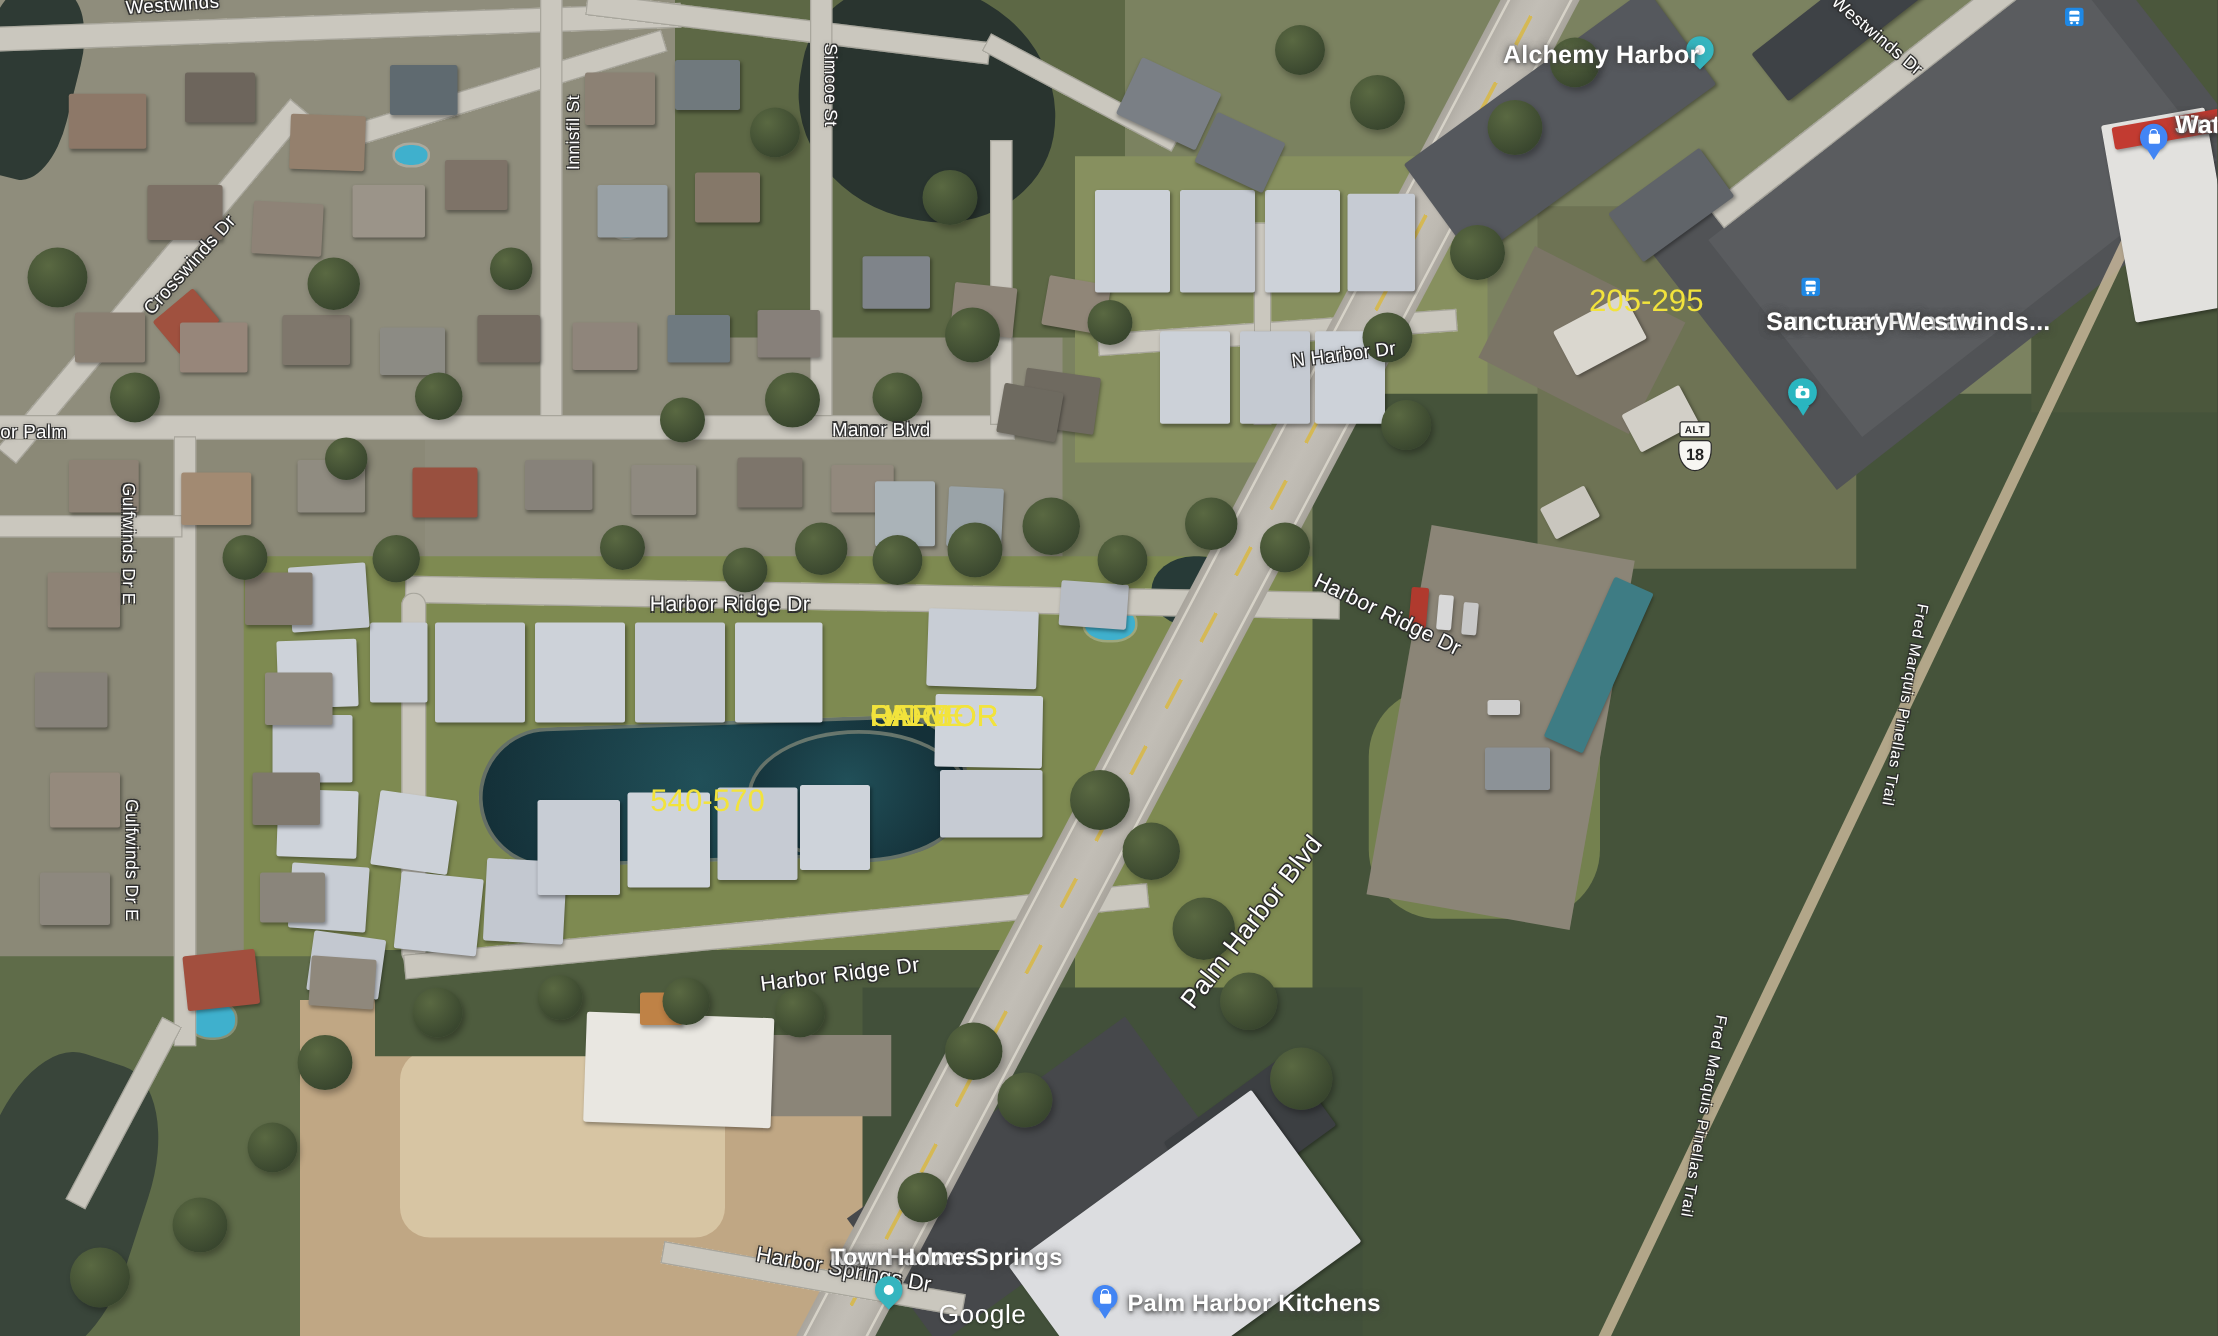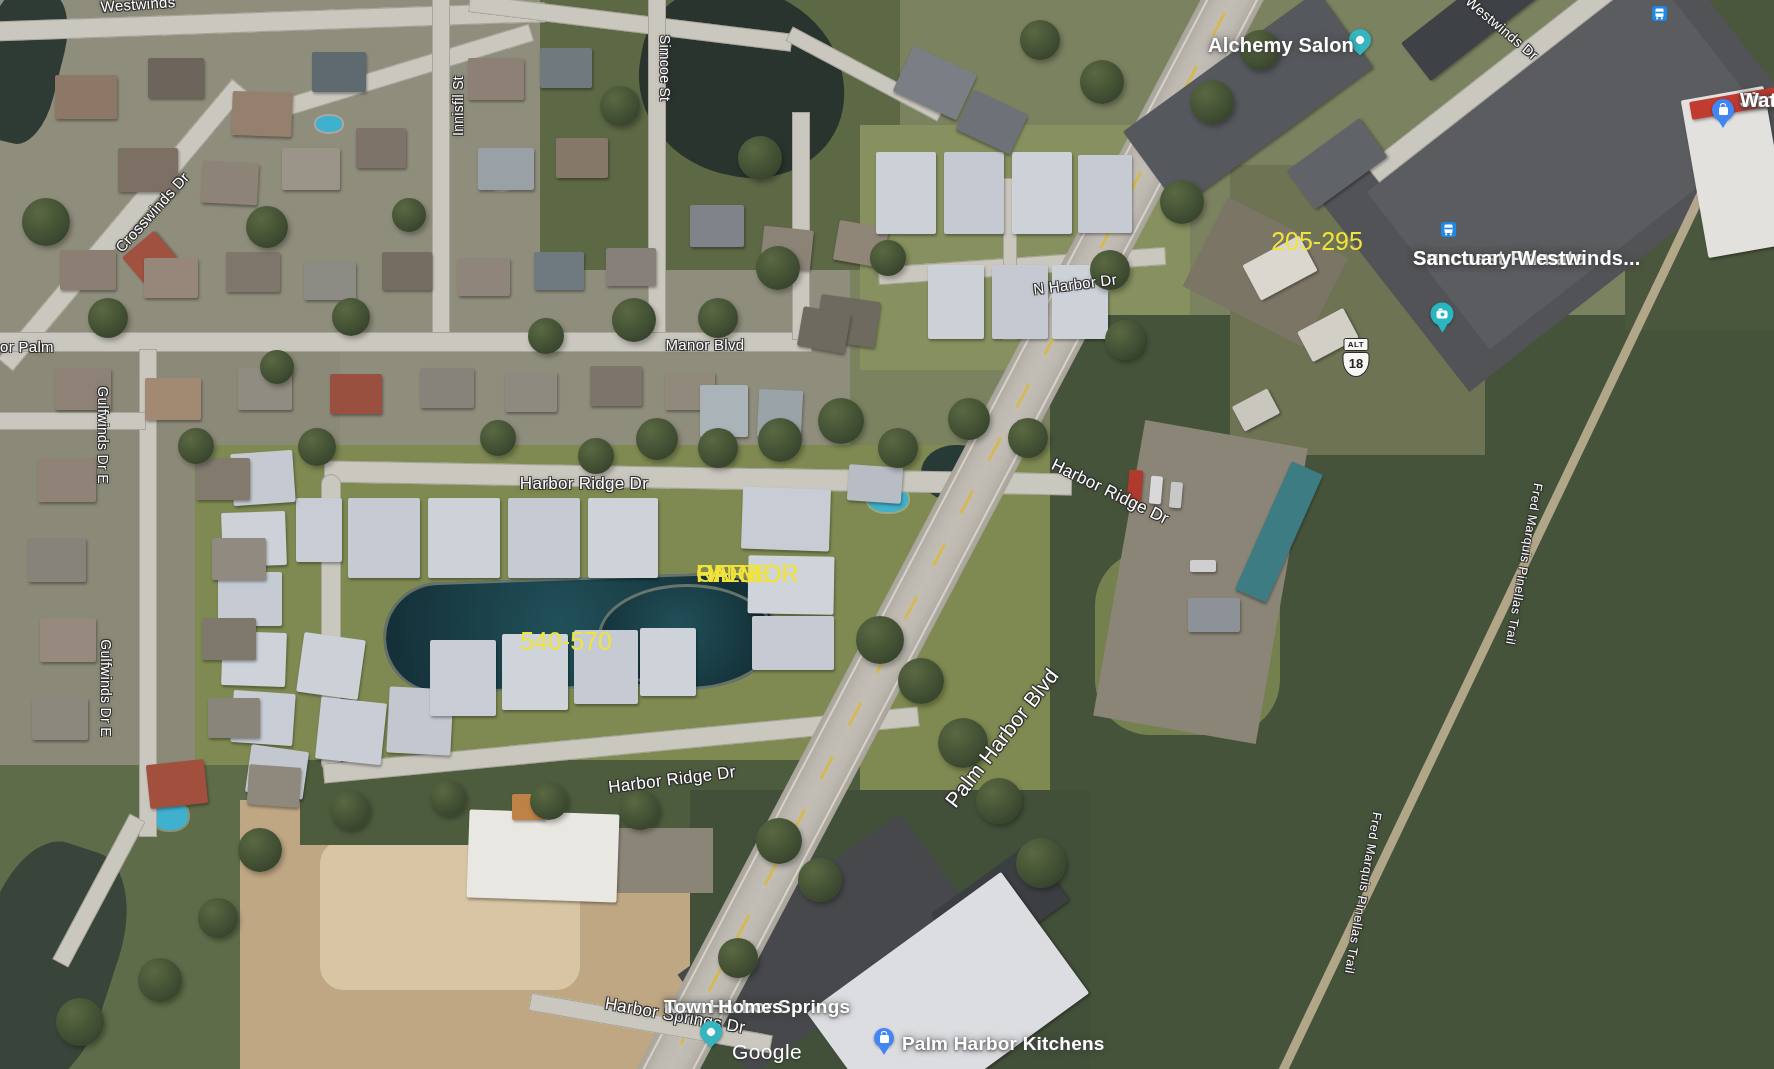--- a/index.html
+++ b/index.html
@@ -293,21 +293,21 @@
   <div class="annot" style="left:1317px;top:241px">205-295</div>
   <div class="annot" style="left:566px;top:641px">540-570</div>
   <div class="annot annot-block" style="left:806px;top:560px">
     <div>HARBOR</div>
     <div>RIDGE</div>
     <div>OF</div>
     <div>PALM</div>
     <div>HARBOR</div>
   </div>
 
-  <div class="poi" style="left:1281px;top:45px;transform:translate(-50%,-50%)">Alchemy Salon</div>
+  <div class="poi" style="left:1281px;top:45px;transform:translate(-50%,-50%)">Alchemy Harbor</div>
   <div class="pin-tear" style="left:1360px;top:40px"></div>
 
   <div class="poi" style="left:1413px;top:247px">
     <div>Suncoast Primate</div>
     <div>Sanctuary Westwinds...</div>
   </div>
   <div class="pin-round pin-camera" style="left:1442px;top:314px">
     <span class="glyph-camera"></span>
       <span class="tail"></span>
   </div>
@@ -350,14 +350,14 @@
         <circle cx="5.2" cy="12.4" r="1.1" fill="#fff"></circle>
         <circle cx="9.8" cy="12.4" r="1.1" fill="#fff"></circle>
       </svg>
   </div>
 
   <div class="shield" style="left:1356px;top:333px">
     <span class="banner">ALT</span>
     <span class="us">18</span>
   </div>
 
-  <div class="wm" style="left:767px;top:1052px">Google</div>
+  <div class="wm" style="left:786px;top:1052px">Google</div>
 </div>
 
 </body></html>

